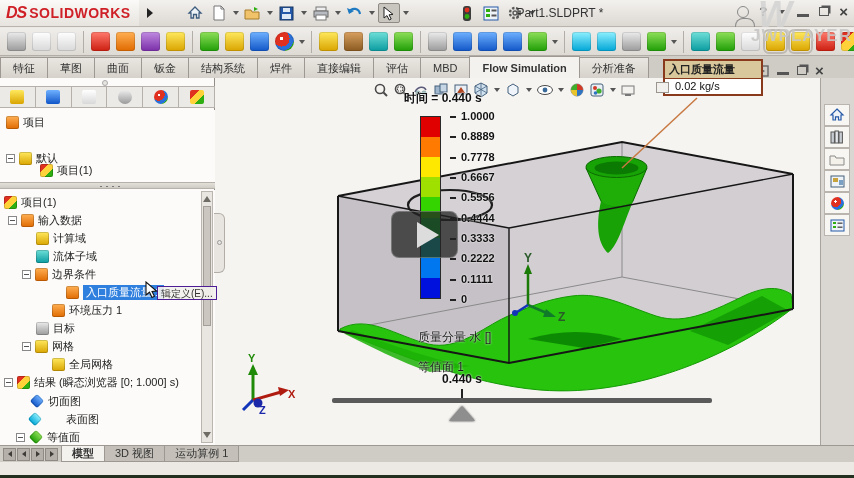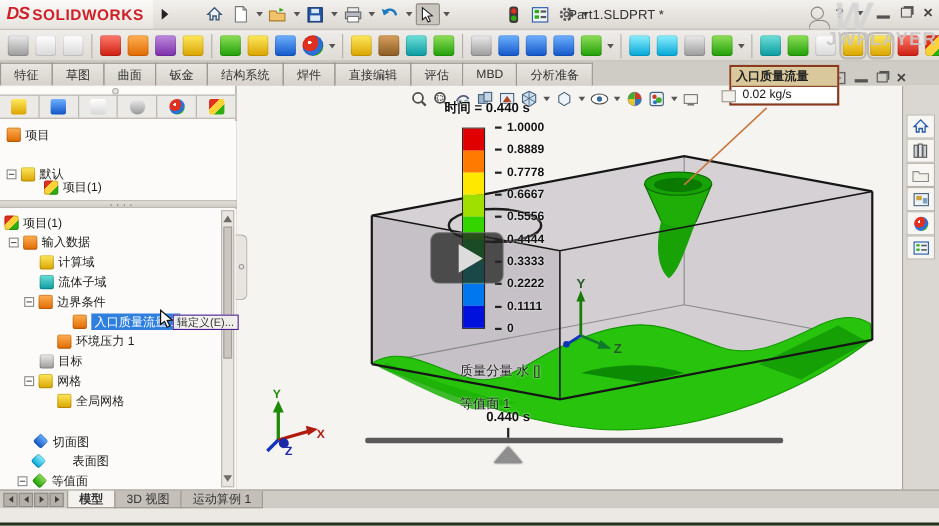--- a/index.html
+++ b/index.html
@@ -297,20 +297,21 @@
   <div class="cmdtabs">
     <div class="ctab">特征</div>
     <div class="ctab">草图</div>
     <div class="ctab">曲面</div>
     <div class="ctab">钣金</div>
     <div class="ctab">结构系统</div>
     <div class="ctab">焊件</div>
     <div class="ctab">直接编辑</div>
     <div class="ctab">评估</div>
     <div class="ctab">MBD</div>
+    <div class="ctab active">Flow Simulation</div>
     <div class="ctab">分析准备</div>
   </div>
 
   <div class="main">
 
     <svg class="scene" viewBox="215 78 605 367" xmlns="http://www.w3.org/2000/svg">
 
       <polygon points="338,196 622,142 793,174 509,228" fill="rgba(185,180,188,0.55)"></polygon>
       <polygon points="338,196 509,228 509,363 338,331" fill="rgba(150,142,155,0.5)"></polygon>
       <polygon points="509,228 793,174 793,309 509,363" fill="rgba(168,160,172,0.45)"></polygon>
@@ -576,20 +577,25 @@
         </div>
         <div class="trow" style="left:22px;top:148px;">
           <i class="exp"></i>
           <i class="nico c-yellow"></i>
           <span class="tlabel">网格</span>
         </div>
         <div class="trow" style="left:52px;top:166px;">
           <i class="nico c-yellow"></i>
           <span class="tlabel">全局网格</span>
         </div>
+        <div class="trow" style="left:4px;top:184px;">
+          <i class="exp"></i>
+          <i class="nico c-multi"></i>
+          <span class="tlabel">结果 (瞬态浏览器 [0; 1.000] s)</span>
+        </div>
         <div class="trow" style="left:30px;top:203px;">
           <i class="nico c-blue diam"></i>
           <span class="tlabel">切面图</span>
         </div>
         <div class="trow" style="left:28px;top:221px;gap:24px;">
           <i class="nico c-cyan diam"></i>
           <span class="tlabel">表面图</span>
         </div>
         <div class="trow" style="left:16px;top:239px;">
           <i class="exp"></i>

